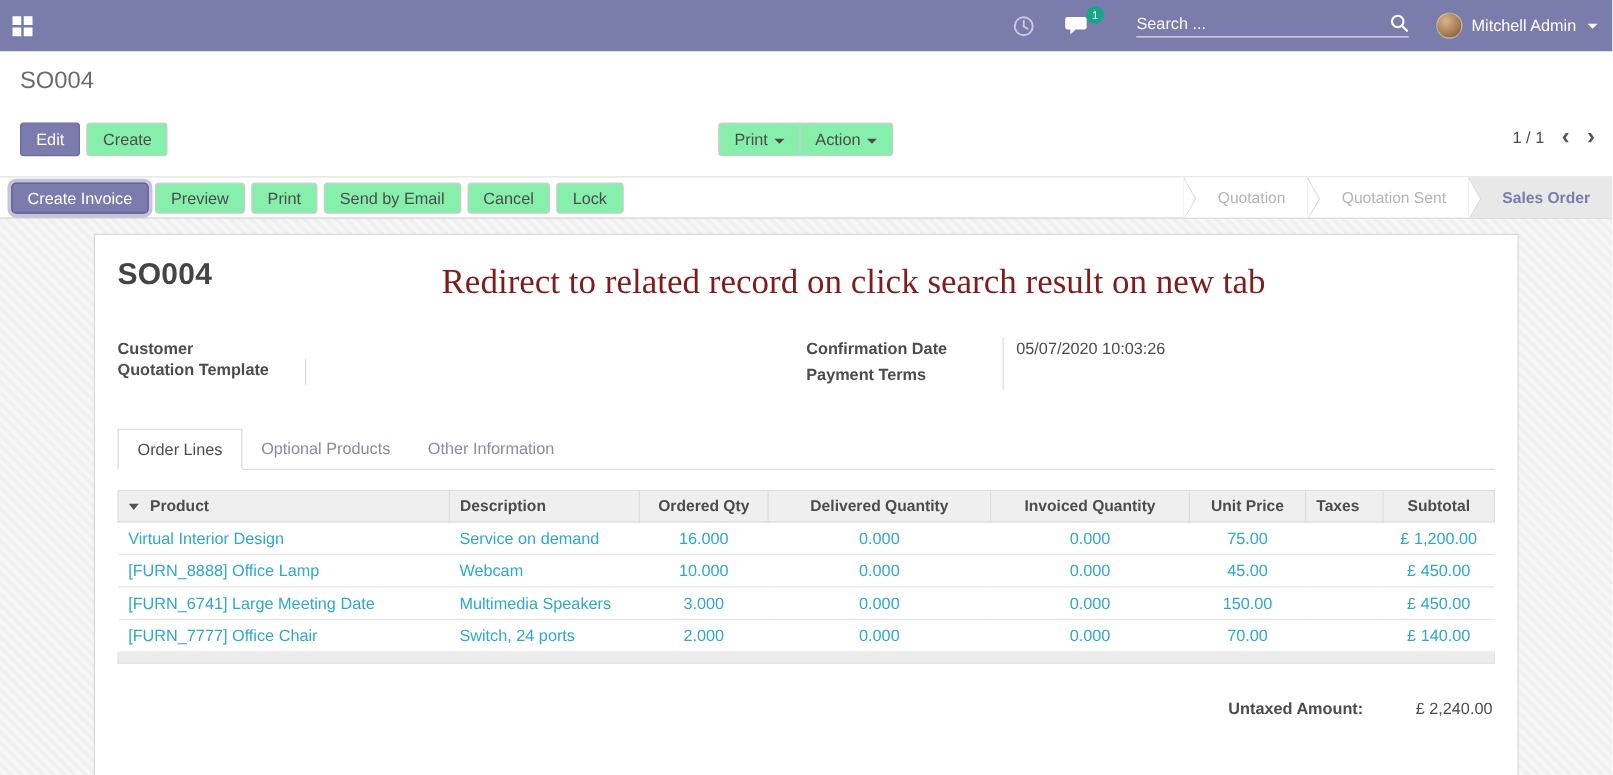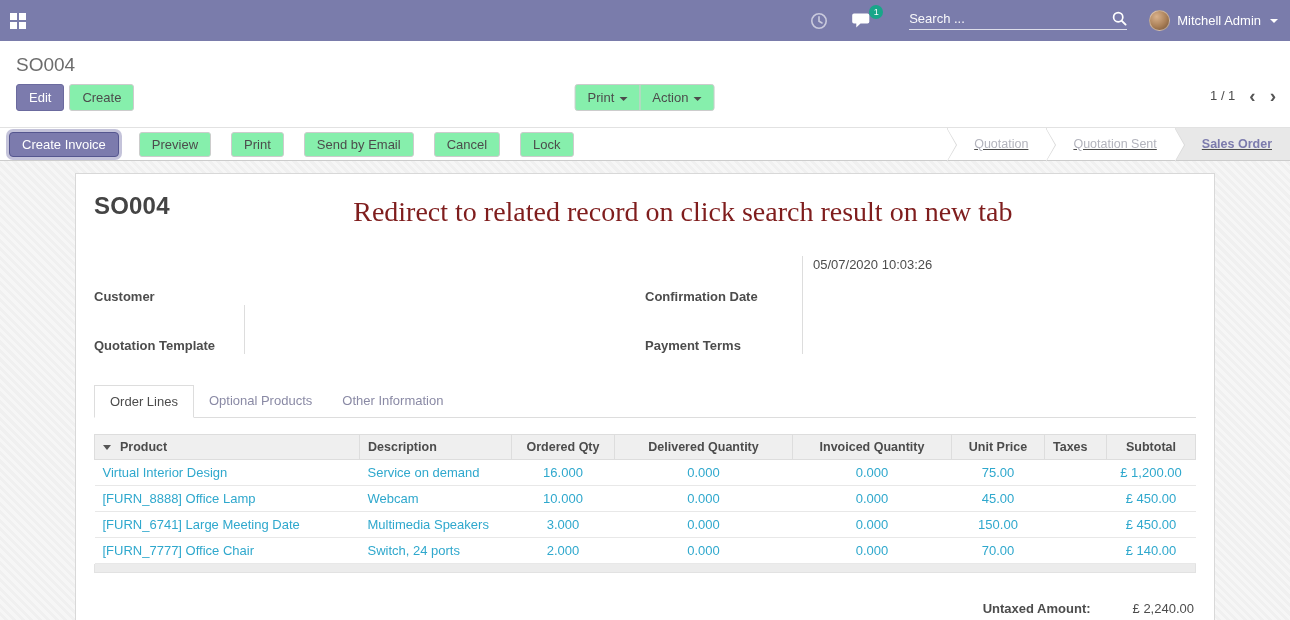--- a/index.html
+++ b/index.html
@@ -21,43 +21,43 @@
   .userbox { display:flex; align-items:center; gap:7px; color:#fff; font-size:13px; cursor:pointer; }
   .avatar { width:21px; height:21px; border-radius:50%;
             background:radial-gradient(circle at 35% 30%, #d9b28c 0%, #a97f57 55%, #6e4e33 100%);
             border:1px solid rgba(255,255,255,.4); }
   .caret-down-w { width:0; height:0; border-left:4px solid transparent; border-right:4px solid transparent;
                   border-top:4px solid #fff; margin-left:2px; }
 
   
   .breadcrumb-row { padding:13px 16px 2px 16px; }
   .breadcrumb-row .crumb { font-size:19px; color:#6c6c6c; }
-  .control-row { position:relative; height:40px; padding:6px 16px; }
+  .control-row { position:relative; height:40px; padding:6px 16px;margin-top:14px; }
   .btn { font-size:13px; border:1px solid #ccc; background:#86efac; color:#4c4c4c; padding:5px 12px;
          border-radius:3px; cursor:pointer; font-family:inherit; }
   .btn.primary { background:#7c7bad; border-color:#6b6a9e; color:#fff; }
   .left-btns { display:inline-flex; gap:5px; }
   .center-btns { position:absolute; left:50%; top:6px; transform:translateX(-50%); display:inline-flex; }
   .center-btns .btn { border-radius:0; margin-left:-1px; }
   .center-btns .btn:first-child { border-radius:3px 0 0 3px; }
   .center-btns .btn:last-child { border-radius:0 3px 3px 0; }
   .tri-down { display:inline-block; width:0; height:0; border-left:4px solid transparent;
               border-right:4px solid transparent; border-top:4px solid #4c4c4c; margin-left:5px; vertical-align:middle; }
   .pager { position:absolute; right:14px; top:10px; display:flex; align-items:center; gap:14px; }
   .pager .pager-value { font-size:13px; color:#4c4c4c; }
   .pager .chev { font-size:19px; color:#555; cursor:pointer; line-height:14px; font-weight:bold; }
 
   
   .statusbar { margin-top:9px; border-top:1px solid #e2e2e2; border-bottom:1px solid #ccc; background:#fff;
                display:flex; align-items:center; height:34px; }
-  .sb-buttons { display:flex; gap:20px; padding-left:9px; align-items:center; }
+  .sb-buttons { display:flex; gap:5px; padding-left:9px; align-items:center; }
   .sb-buttons .btn { padding:4px 12px; }
   .btn.invoice { background:#7c7bad; border:1px solid #55568f; color:#fff; border-radius:4px;
                  box-shadow:0 0 0 3px rgba(124,123,173,.45); }
-  .sb-steps { margin-left:auto; display:flex; height:100%;text-decoration:underline; }
+  .sb-steps { margin-left:auto; display:flex; height:100%; }
   .step { position:relative; display:flex; align-items:center; padding:0 18px 0 26px; font-size:12.5px;
           color:#b3b4bd; background:#fff; cursor:pointer; border-left:1px solid #e5e5e5; }
   .step .arrow { position:absolute; left:-1px; top:0; width:0; height:0;
                  border-top:17px solid transparent; border-bottom:17px solid transparent; border-left:10px solid #d9d9d9; }
   .step .arrow::after { content:""; position:absolute; left:-10px; top:-16px; width:0; height:0;
                  border-top:16px solid transparent; border-bottom:16px solid transparent; border-left:9px solid #fff; }
   .step.active { background:#e8e8e8; color:#7c7bad; font-weight:bold; }
 
   
   .content { height:459px; background:repeating-linear-gradient(45deg,#f6f6f6 0,#f6f6f6 3px,#f0f0f0 3px,#f0f0f0 6px);
@@ -65,21 +65,21 @@
   .sheet { width:1140px; margin:0 auto; background:#fff; border:1px solid #d8d8d8; min-height:600px;
            padding:18px 18px 0 18px; }
   .sheet-header { display:flex; align-items:flex-start; }
   .sheet-title { font-size:24px; font-weight:bold; color:#444; letter-spacing:.2px; }
   .sheet-note { flex:1; text-align:center; color:#7f1d1d; font-family:"Liberation Serif", serif; font-size:28px;
                 padding-top:4px; }
 
   .fields { display:flex; margin-top:28px; }
   .fcol { width:50%; }
   .frow { display:flex; }
-  .flabel { width:150px; font-size:13px; font-weight:bold; color:#4c4c4c; padding:1px 10px 1px 0;margin-top:32px; }
+  .flabel { width:150px; font-size:13px; font-weight:bold; color:#4c4c4c; padding:1px 10px 1px 0; }
   .fvalue { flex:1; border-left:1px solid #ddd; padding:1px 0 1px 10px; font-size:13px; min-height:21px; }
   .fvalue .linkline { color:#7c7bad; line-height:19px; cursor:pointer; }
   .fvalue.plain { color:#4c4c4c; }
   .fcol.right .flabel { width:157px; }
 
   .tabs { margin-top:30px; border-bottom:1px solid #ddd; display:flex; }
   .tab { font-size:13px; padding:8px 15px; color:#8a8aa5; cursor:pointer; position:relative; top:1px; }
   .tab.active { color:#4c4c4c; background:#fff; border:1px solid #ddd; border-bottom:1px solid #fff; }
 
   table.olines { width:100%; border-collapse:collapse; margin-top:16px; table-layout:fixed; }

